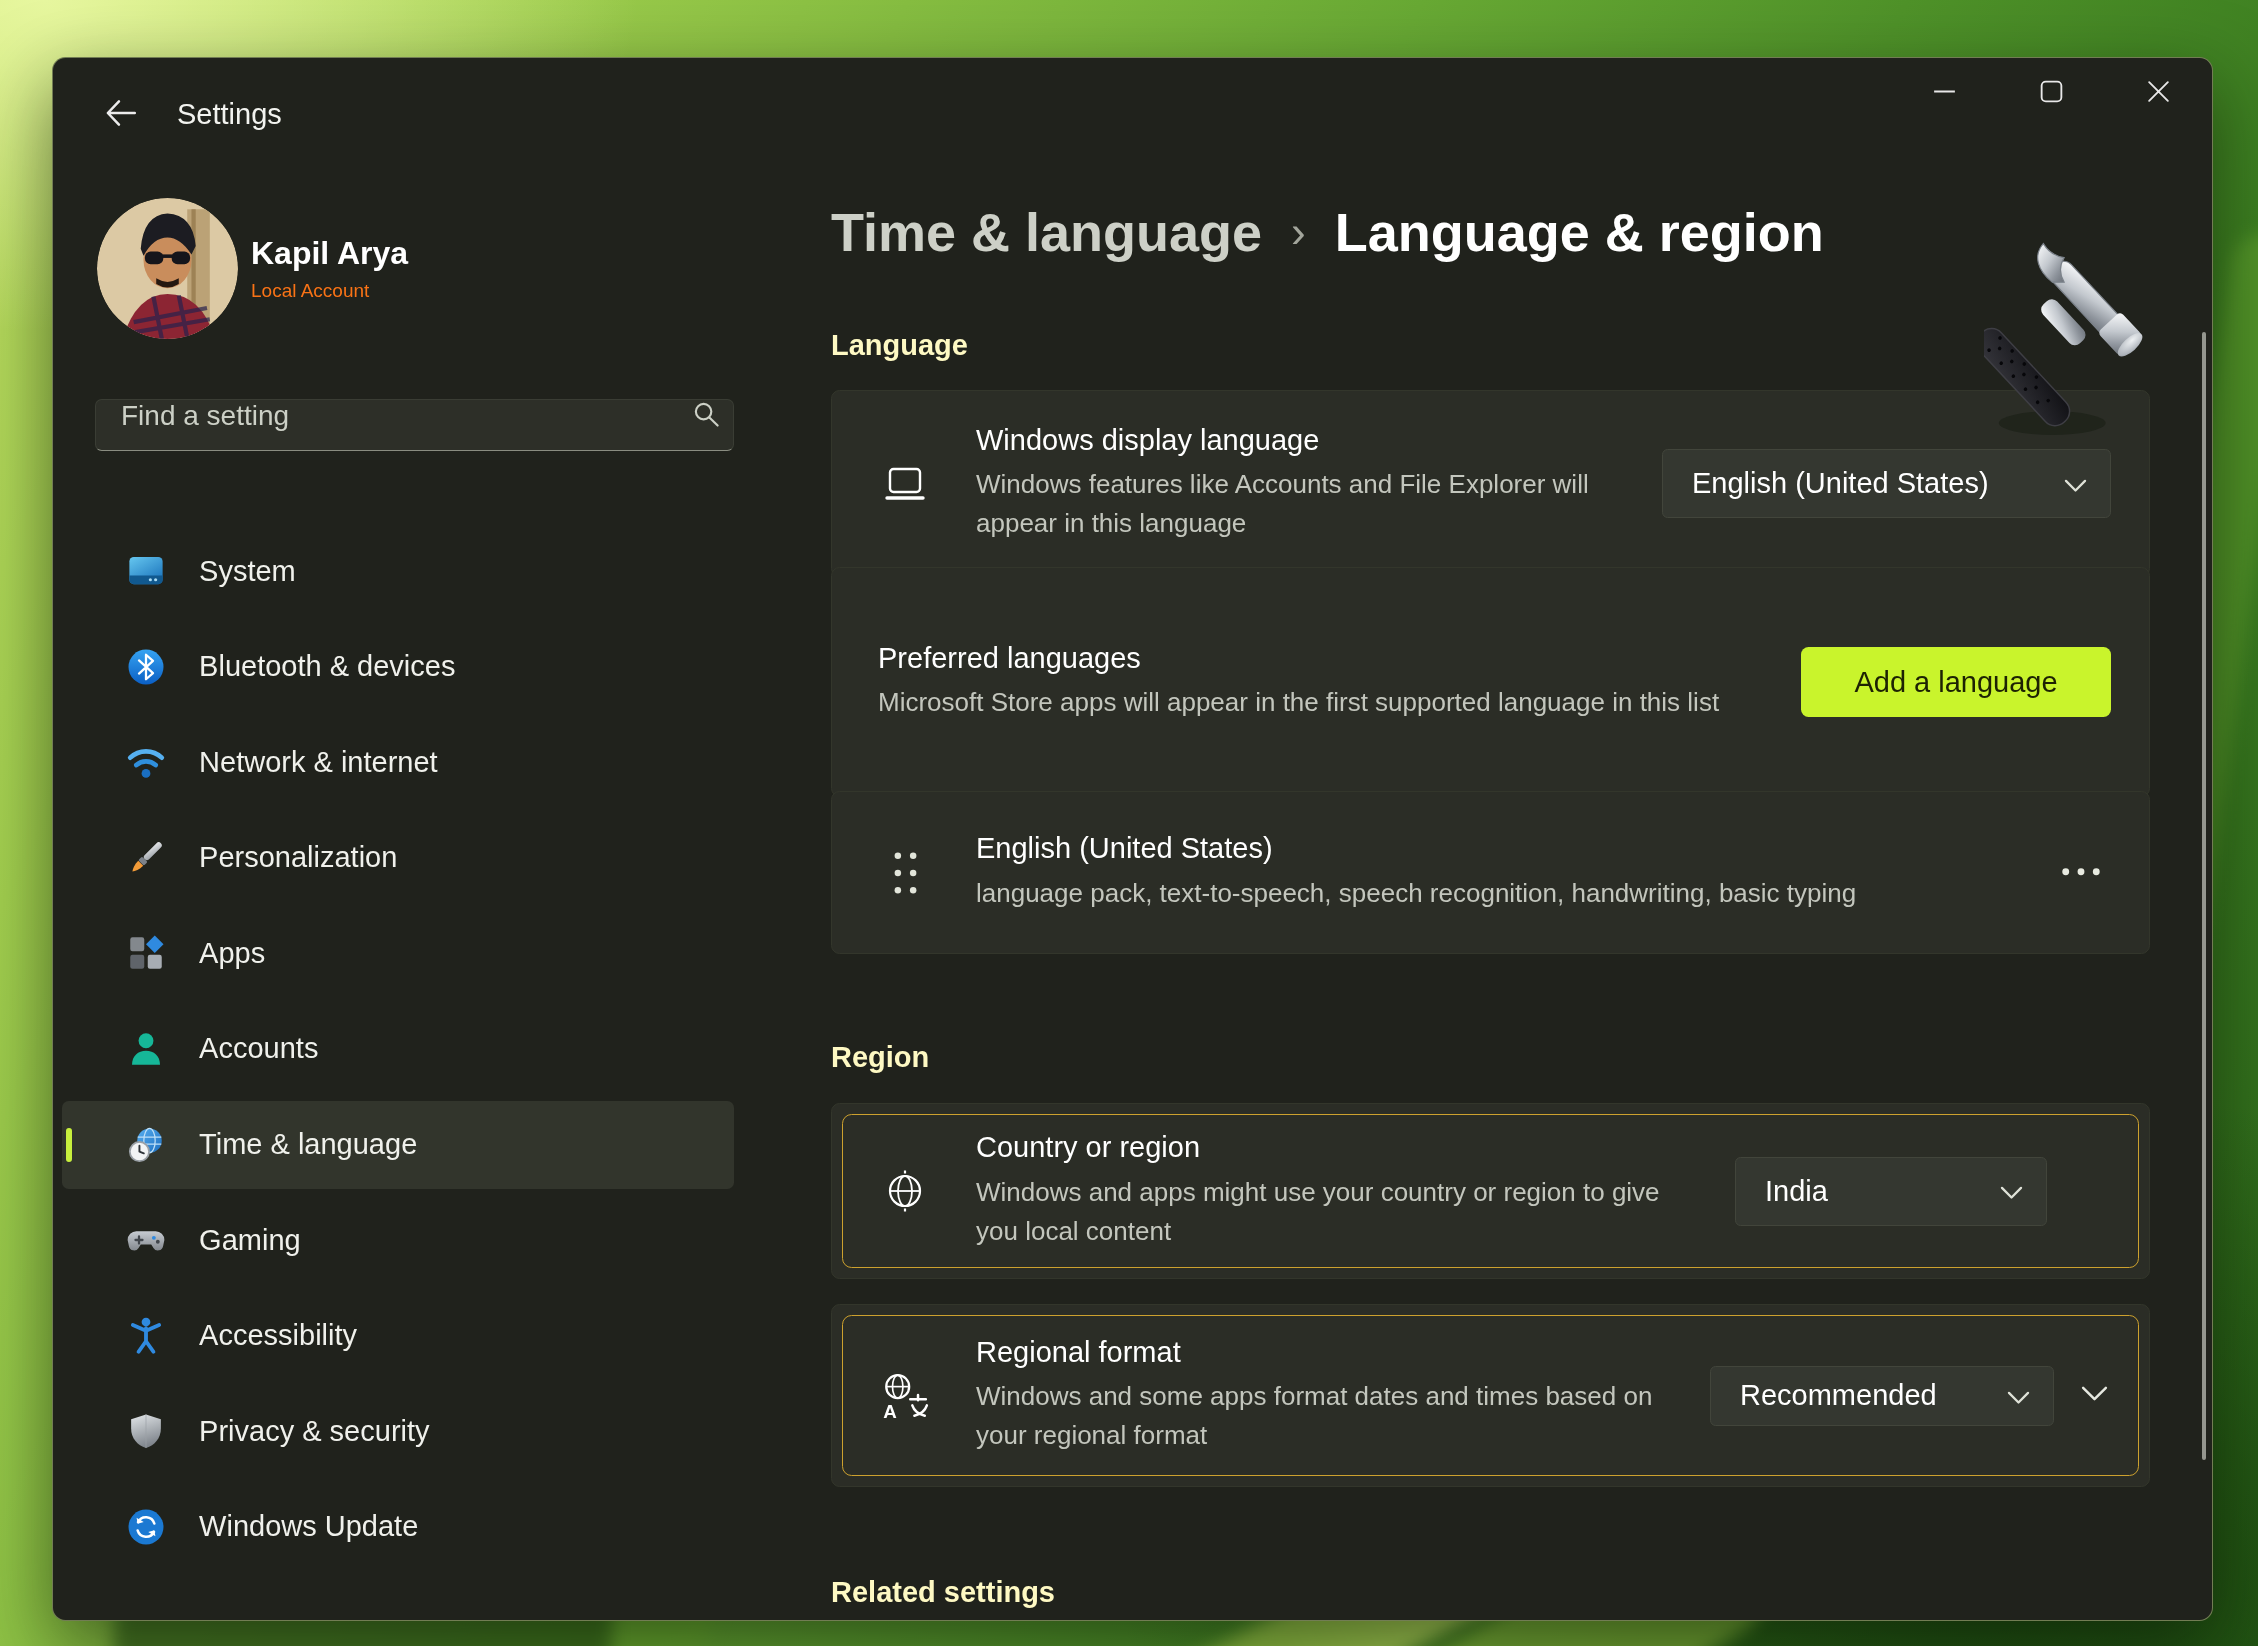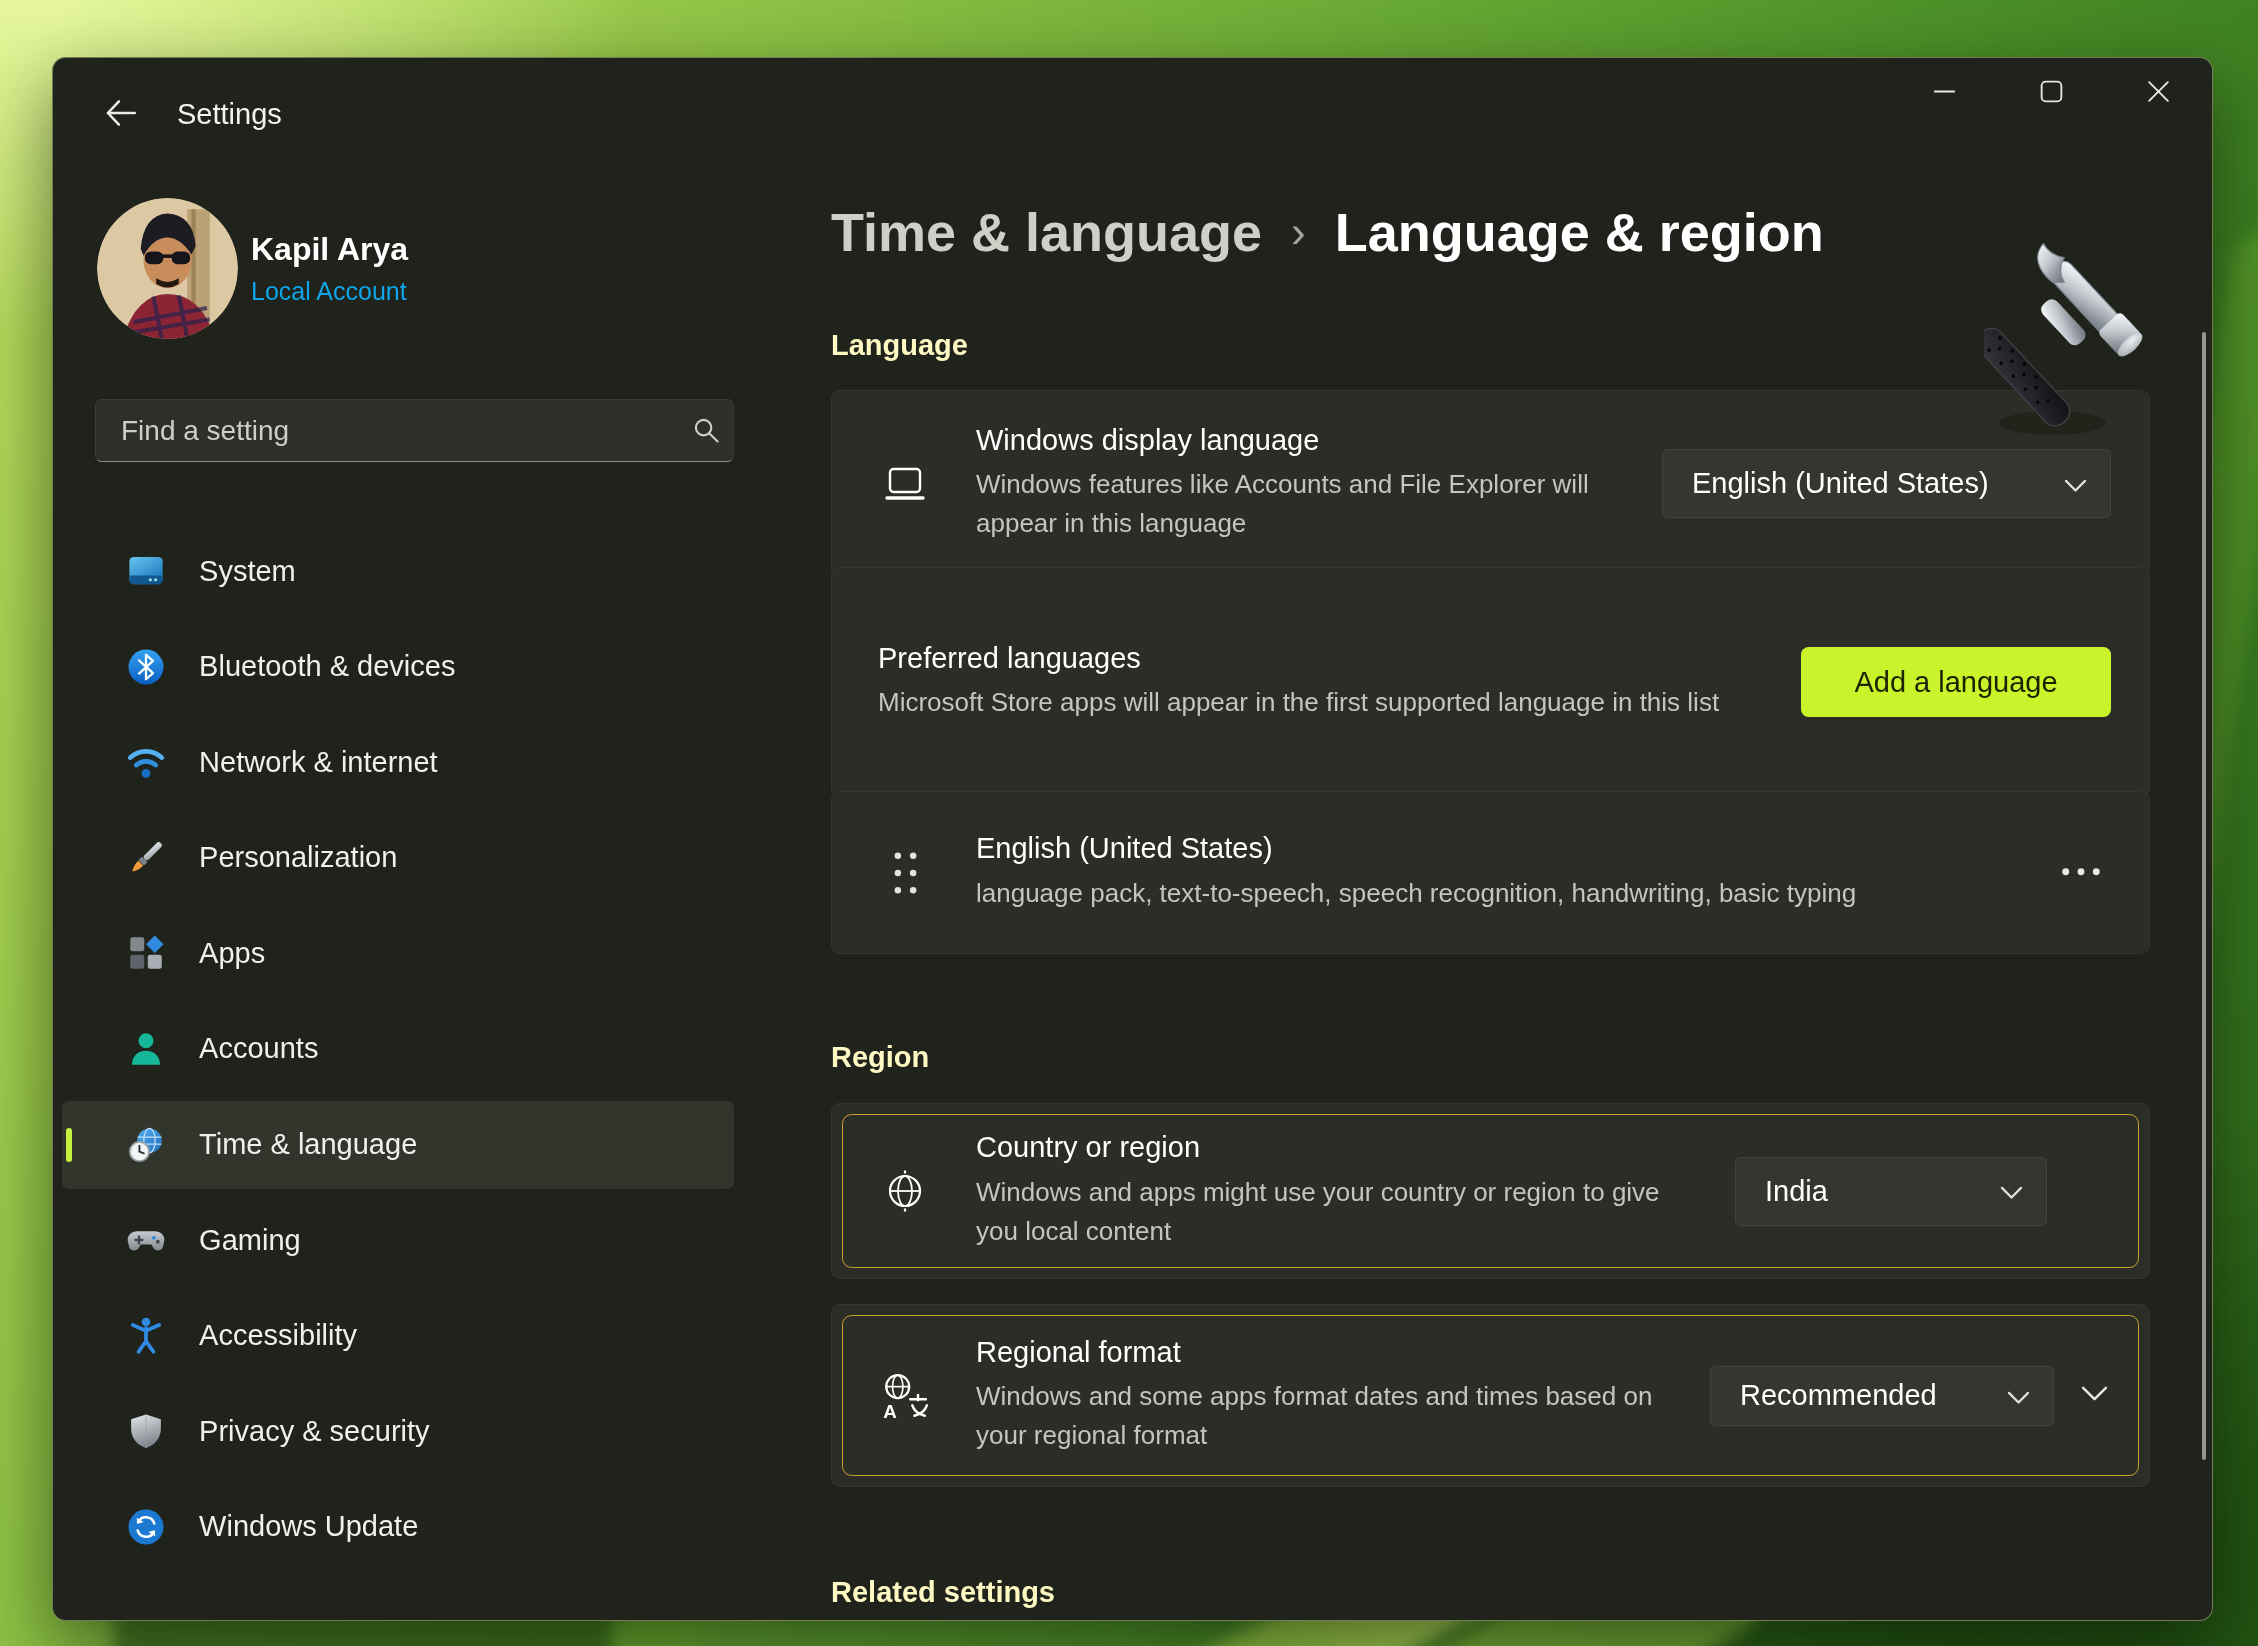--- a/index.html
+++ b/index.html
@@ -31,24 +31,24 @@
   
   .back-btn{position:absolute;left:40px;top:31px;width:54px;height:50px;background:none;border:0;border-radius:5.7px;display:flex;align-items:center;justify-content:center;cursor:pointer}
   .win-title{position:absolute;left:124px;top:40px;font-size:29px;color:#f2f3ef}
   .caption{position:absolute;right:0;top:0;display:flex}
   .cap-btn{width:107px;height:69px;background:none;border:0;display:flex;align-items:center;justify-content:center;cursor:pointer}
 
   
   .profile{position:absolute;left:44px;top:139px;height:143px;display:flex;align-items:center;gap:13px}
   .avatar{width:141px;height:141px;border-radius:50%;overflow:hidden;flex:none}
   .uname{font-size:32px;font-weight:700;color:#ffffff;margin-bottom:8.6px}
-  .utype{font-size:25px;color:#0ea5e9}
-  .searchbox{position:absolute;left:42px;top:341px;width:639px;height:63px;background:#2d2f28;
+  .utype{font-size:19px;color:#f97316}
+  .searchbox{position:absolute;left:42px;top:341px;width:639px;height:52px;background:#2d2f28;
     border:1px solid #3a3d34;border-bottom:1.9px solid #8a8d81;border-radius:6.7px;
-    display:flex;align-items:center;box-sizing:border-box}
+    display:flex;align-items:flex-start;box-sizing:border-box}
   .searchbox input{flex:1;background:transparent;border:0;outline:none;color:#e8eae2;font-size:28px;
     font-family:inherit;padding:0 0 0 25px}
   .searchbox input::placeholder{color:#ccd0c6}
   .sicon{width:54px;display:flex;justify-content:center}
   .nav{position:absolute;left:8.6px;top:469px;width:672px}
   .nav-item{position:relative;width:672px;height:88px;margin-bottom:7.6px;border-radius:6.7px;
     display:flex;align-items:center;padding-left:63px;box-sizing:border-box;cursor:pointer}
   .nav-item.sel{background:#32352c}
   .pill{position:absolute;left:4.8px;top:27px;width:5.7px;height:34px;border-radius:2.9px;background:#c7ef3d}
   .nicon{width:42px;height:42px;flex:none;display:flex;align-items:center;justify-content:center}

